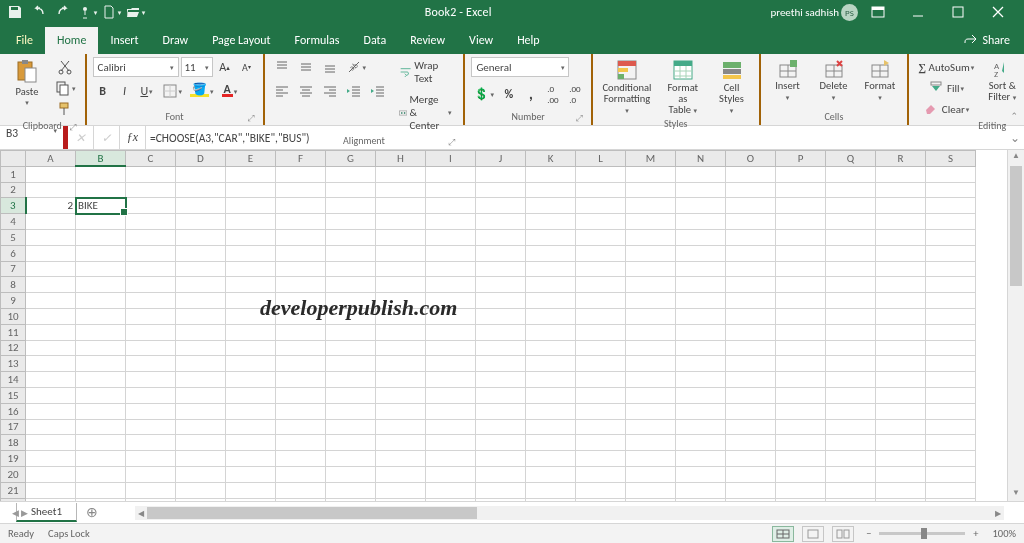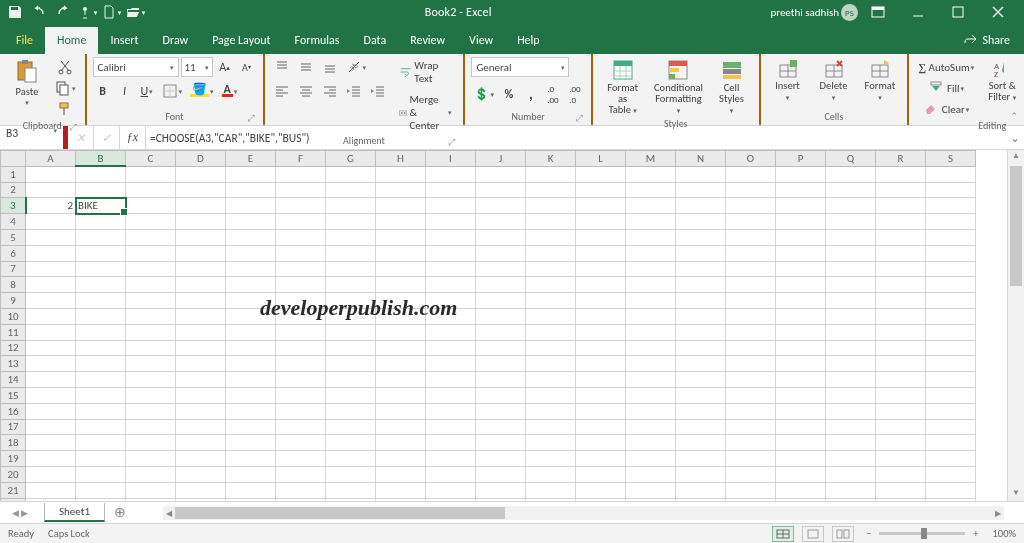--- a/index.html
+++ b/index.html
@@ -6,21 +6,21 @@
 body { background: #fff; width: 1024px; height: 543px; overflow: hidden; font-size: 12px; color: #444; display:flex; flex-direction:column; }
 .titlebar { background: #217346; height: 24px; display: flex; align-items: center; color: #fff; padding: 0 4px; font-size: 11px; }
 .titlebar .qat { display: flex; align-items: center; gap: 2px; }
 .titlebar .qat .qbtn { width: 22px; height: 22px; display: flex; align-items: center; justify-content: center; cursor: pointer; opacity:.9; }
 .titlebar .center { flex: 1; text-align: center; font-size: 12px; letter-spacing:.2px }
 .titlebar .right { display: flex; align-items: center; padding-right:2px }
 .titlebar .avatar { width: 17px; height: 17px; border-radius: 50%; background: #b9d5c3; color:#31634a; font-size:9px; display:flex; align-items:center; justify-content:center; margin-left:2px }
 .winbtn { width: 40px; height: 22px; display: flex; align-items: center; justify-content: center; cursor: pointer; }
 .tabs { background: #217346; height: 30px; display: flex; align-items: flex-end; color: #fff; padding-left: 4px; }
 .tab { padding: 6px 12px 7px; font-size: 12px; cursor: pointer; }
-.tab.file { background: #217346; color:#fde047;margin-top:12px; }
+.tab.file { background: #217346; color:#fef9c3;margin-top:12px; }
 .tab.active { background: #f3f3f3; color: #217346; font-weight:500 }
 .tellme { display: flex; align-items: center; gap: 6px; padding: 4px 10px; color: #c8e6d2; cursor: text; }
 .share { margin-left: auto; padding: 6px 14px; display:flex; align-items:center; gap:4px; cursor: pointer; margin-top: 32px; }
 .ribbon { background: #f3f3f3; border-bottom: 1px solid #d6d6d6; height: 72px; display: flex; position:relative }
 .group { border-right: 2px solid #a16207; padding: 3px 6px 1px; display: flex; flex-direction: column; position:relative }
 .group-body { flex: 1; display: flex; align-items: flex-start; gap: 4px; }
 .group-label { text-align: center; font-size: 10px; color: #666; padding-bottom:1px; position:relative }
 .group-label .launcher { position:absolute; right:0; bottom:1px; width:11px; height:11px; font-size:9px; color:#888; cursor:pointer }
 .vstack { display: flex; flex-direction: column; gap: 1px; }
 .hstack { display: flex; align-items: center; gap: 2px; }
@@ -49,21 +49,21 @@
 .colhdr.active { background: #d8e8dd; color:#217346; border-bottom:2px solid #217346 }
 .rowhdr.active { background: #d8e8dd; color:#217346; border-right:2px solid #217346 }
 td { padding: 0 2px; }
 td.selcell { outline: 2px solid #217346; outline-offset: -1px; position: relative; }
 td.selcell::after { content:""; position:absolute; right:-3px; bottom:-3px; width:6px; height:6px; background:#217346; border:1px solid #fff }
 .vscroll { width: 17px; background: #f1f1f1; border-left: 1px solid #d6d6d6; position:relative }
 .vscroll .thumb { position:absolute; top:16px; left:2px; right:2px; height:120px; background:#c8c8c8 }
 .vscroll .arr { position:absolute; left:0; right:0; height:14px; text-align:center; font-size:8px; color:#888; cursor:pointer }
 .watermark { position: absolute; left: 260px; top: 145px; font-family: "Comic Sans MS", cursive; font-style: italic; font-size: 22px; font-weight: bold; color: #2a2a2a; pointer-events: none; }
 .tabsrow { height: 22px; background: #fff; border-top: 1px solid #d6d6d6; display: flex; align-items: center; }
-.sheettab { border: 1px solid #b7b7b7; border-top: none; padding: 2px 14px; font-size: 11px; background: #fff; cursor: pointer; border-bottom:2px solid #217346; margin-left:44px }
+.sheettab { border: 1px solid #b7b7b7; border-top: none; padding: 2px 14px; font-size: 11px; background: #fff; cursor: pointer; border-bottom:2px solid #217346; margin-left:16px }
 .addsheet { width: 22px; display:flex; justify-content:center; align-items:center; font-size:14px; color:#888; cursor:pointer; margin-left:4px }
 .navarrows { width:32px; display:flex; justify-content:center; gap:4px; color:#999; font-size:9px; position:absolute; left:4px }
 .hscroll { flex: 1; margin: 2px 20px 2px 18px; height: 14px; background: #f1f1f1; position:relative }
 .hscroll .thumb { position:absolute; left:12px; top:1px; bottom:1px; width:330px; background:#c8c8c8 }
 .hscroll .arr { position:absolute; top:0; bottom:0; width:12px; text-align:center; font-size:8px; color:#888; cursor:pointer; line-height:14px }
 .status { height: 20px; background: #f3f3f3; border-top: 1px solid #d6d6d6; display: flex; align-items: center; font-size: 10.5px; color: #666; padding: 0 8px; }
 .status .right { margin-left: auto; display: flex; align-items: center; gap: 8px; }
 .viewbtn { width: 22px; height: 16px; border: 1px solid #c6c6c6; display:flex; align-items:center; justify-content:center; cursor:pointer }
 .viewbtn.active { background:#dfeee6; border-color:#8ab89d }
 .zoom { display: flex; align-items: center; gap: 4px; }
@@ -339,34 +339,34 @@
         <div class="btn" style="font-size:9px">.00<br>.0</div>
       </div>
     </div>
     <div class="group-label"><span>Number</span><span class="launcher">⤢</span></div>
   </div>
 
   <div class="group">
     <div class="group-body">
       <div class="bigbtn">
           <svg width="22" height="22" viewBox="0 0 22 22">
-            <rect x="2" y="2" width="18" height="18" fill="#fff" stroke="#4a8"></rect>
-            <rect x="2" y="2" width="18" height="5" fill="#4a8"></rect>
-            <path stroke="#a8d4b8" d="M2 12h18M2 17h18M8 7v13M14 7v13"></path>
-          </svg>
-          <span class="label"><span>Format as</span><br><span>Table</span> <span class="caret">▾</span></span>
-        </div>
-      <div class="bigbtn">
-          <svg width="22" height="22" viewBox="0 0 22 22">
             <rect x="2" y="2" width="18" height="18" fill="none" stroke="#888"></rect>
             <rect x="2" y="2" width="18" height="5" fill="#dd5a4e"></rect>
             <rect x="2" y="9" width="10" height="4" fill="#f3c54b"></rect>
             <rect x="2" y="15" width="6" height="5" fill="#6cb06c"></rect>
           </svg>
           <span class="label"><span>Conditional</span><br><span>Formatting</span> <span class="caret">▾</span></span>
+        </div>
+      <div class="bigbtn">
+          <svg width="22" height="22" viewBox="0 0 22 22">
+            <rect x="2" y="2" width="18" height="18" fill="#fff" stroke="#4a8"></rect>
+            <rect x="2" y="2" width="18" height="5" fill="#4a8"></rect>
+            <path stroke="#a8d4b8" d="M2 12h18M2 17h18M8 7v13M14 7v13"></path>
+          </svg>
+          <span class="label"><span>Format as</span><br><span>Table</span> <span class="caret">▾</span></span>
         </div>
       <div class="bigbtn">
           <svg width="22" height="22" viewBox="0 0 22 22">
             <rect x="2" y="3" width="18" height="6" fill="#6cb06c"></rect>
             <rect x="2" y="10" width="18" height="5" fill="#888"></rect>
             <rect x="2" y="16" width="18" height="4" fill="#f3c54b"></rect>
           </svg>
           <span class="label"><span>Cell</span><br><span>Styles</span> <span class="caret">▾</span></span>
         </div>
     </div>

